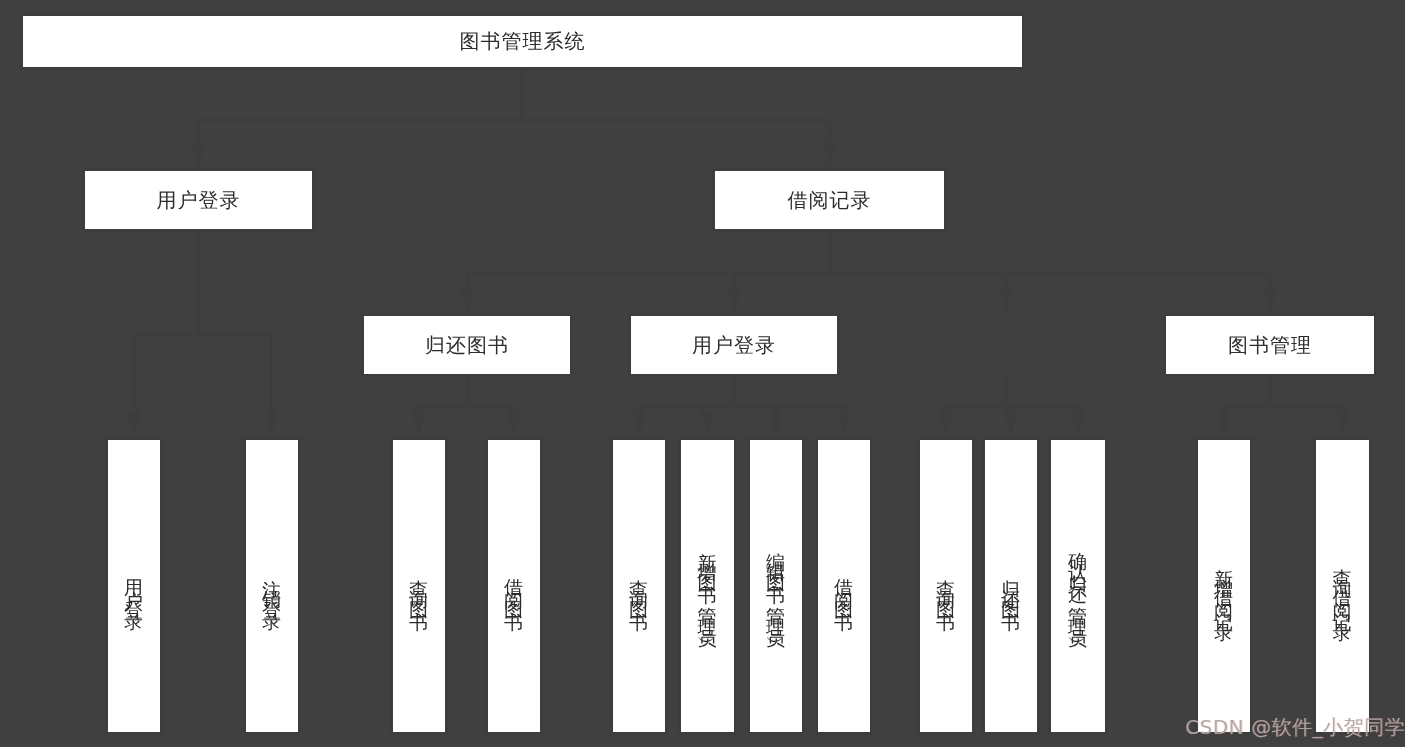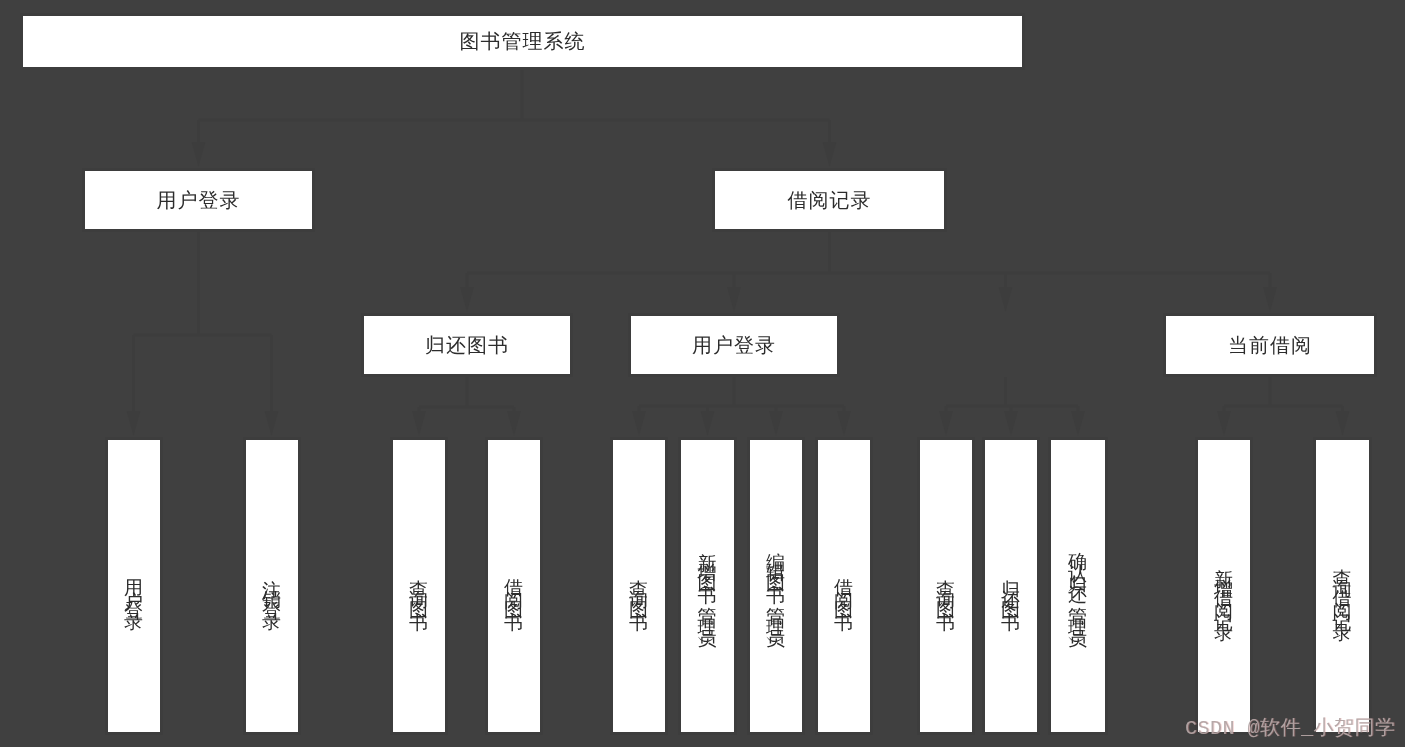--- a/index.html
+++ b/index.html
@@ -16,21 +16,20 @@
   .hbox { font-size:20px; letter-spacing:1px; }
   .vbox { font-size:19px; }
   .vlabel {
     writing-mode:vertical-rl; text-orientation:upright;
     letter-spacing:11px; line-height:1; white-space:nowrap;
   }
   .watermark {
     position:absolute; z-index:3; font-size:20px; letter-spacing:0.5px;
     color:rgba(178,164,164,0.95); white-space:nowrap;
     text-shadow:1px 0 0 rgba(230,150,150,0.35);
-    font-family:Liberation Mono, monospace;
   }
 </style>
 </head>
 <body>
 
 <div class="canvas">
 
   <svg class="connectors" width="1405" height="747" viewBox="0 0 1405 747">
     <g stroke="#3d3d3d" stroke-width="3" fill="none">
 
@@ -89,21 +88,21 @@
     <span>借阅记录</span>
   </div>
 
   <div class="box hbox" style="left:361px;top:313px;width:212px;height:64px">
     <span>归还图书</span>
   </div>
   <div class="box hbox" style="left:628px;top:313px;width:212px;height:64px">
     <span>用户登录</span>
   </div>
   <div class="box hbox" style="left:1163px;top:313px;width:214px;height:64px">
-    <span>当前借阅</span>
+    <span>图书管理</span>
   </div>
 
   <div class="box vbox" style="left:105px;top:437px;width:58px;height:298px">
     <span class="vlabel">用户登录</span>
   </div>
   <div class="box vbox" style="left:243px;top:437px;width:58px;height:298px">
     <span class="vlabel">注销登录</span>
   </div>
 
   <div class="box vbox" style="left:390px;top:437px;width:58px;height:298px">

